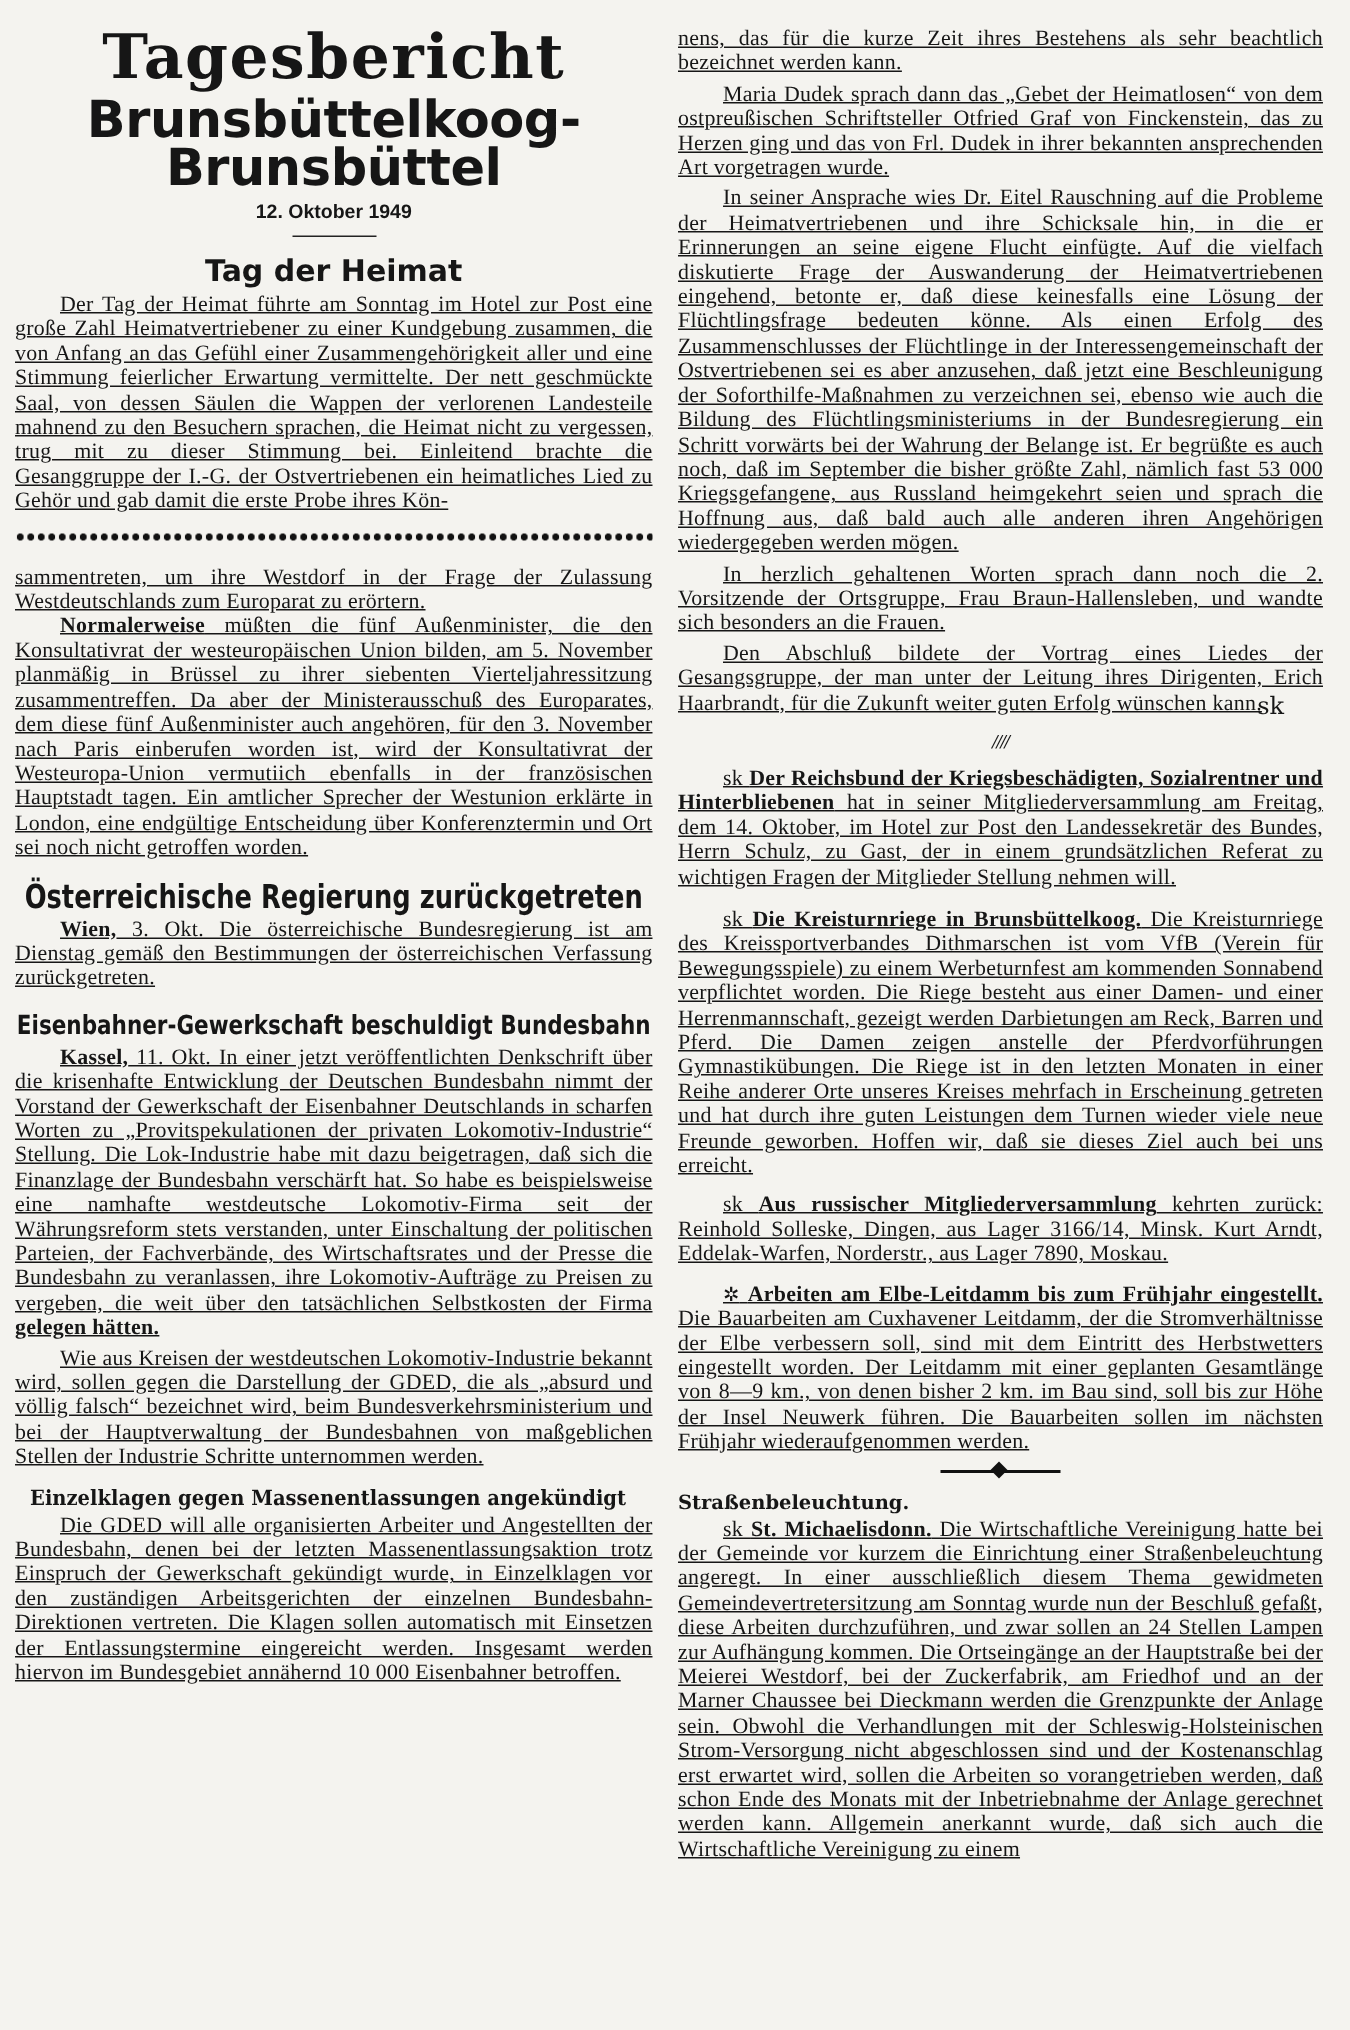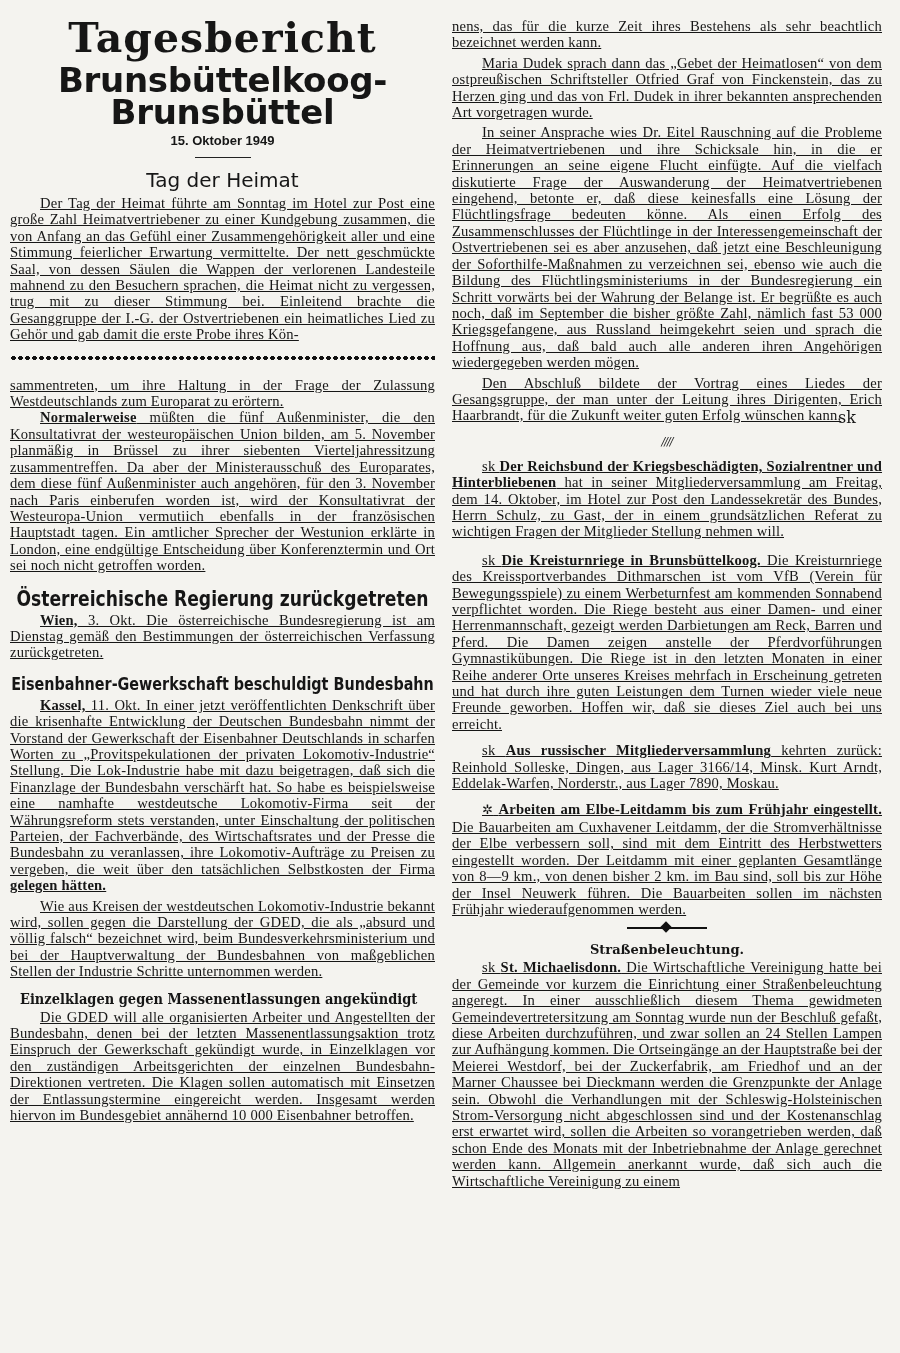--- a/index.html
+++ b/index.html
@@ -24,35 +24,35 @@
     font-family: "DejaVu Sans", sans-serif; font-weight: bold;
     font-size: 34px; line-height: 32px; letter-spacing: -0.3px;
   }
   .mast-date {
     font-family: "Liberation Sans", sans-serif; font-weight: bold;
     font-size: 13px; line-height: 20px; margin-top: 3px;
   }
   .mast-rule { width: 56px; height: 1px; background: #222; margin: 6px auto 10px; }
 
   .h-main {
-    text-align: center; font-family: "DejaVu Sans", sans-serif; font-weight: normal;
+    text-align: center; font-family: "DejaVu Sans", sans-serif; font-weight: bold;
     font-size: 20px; line-height: 24px; margin: 4px 0 3px;
   }
   .h-cond {
     text-align: center; font-family: "DejaVu Sans", sans-serif; font-weight: bold;
     transform-origin: center; white-space: nowrap;
   }
   .h-big { font-size: 22px; line-height: 26px; transform: scaleX(0.78); margin: 12px -60px 0; }
   .h-mid { font-size: 17.5px; line-height: 22px; transform: scaleX(0.82); margin: 12px -50px 2px; }
   .h-small {
     font-family: "DejaVu Serif", serif; font-weight: bold; font-size: 14px; line-height: 18px;
     text-align: left; margin: 10px 0 1px 10px; transform: scaleX(0.93); transform-origin: left; white-space: nowrap;
   }
   .h-center-small {
-    text-align: center; font-family: "DejaVu Serif", serif; font-weight: bold; font-size: 13px;
+    text-align: left; font-family: "DejaVu Serif", serif; font-weight: bold; font-size: 13px;
     line-height: 18px; margin: 8px 0 0;
   }
 
   p.txt {
     margin: 0; font-size: 14.6px; line-height: 16.4px; text-align: justify;
     text-align-last: left; hyphens: none; letter-spacing: 0.2px;
     font-family: "Liberation Serif", serif;
     text-decoration: underline;
   }
   p.indent { text-indent: 30px; }
@@ -74,47 +74,48 @@
 </style>
 </head>
 <body>
 
 <div class="page">
 
   <div class="col col-left">
     <div class="masthead">
       <div class="mast-title">Tagesbericht</div>
       <div class="mast-sub">Brunsbüttelkoog-Brunsbüttel</div>
-      <div class="mast-date">15. Oktober 1949</div>
+      <div class="mast-date">12. Oktober 1949</div>
       <div class="mast-rule"></div>
     </div>
 
     <div class="h-main">Tag der Heimat</div>
     <p class="txt indent">Der Tag der Heimat führte am Sonntag im Hotel zur Post eine große Zahl Heimatvertriebener zu einer Kundgebung zusammen, die von Anfang an das Gefühl einer Zusammengehörigkeit aller und eine Stimmung feierlicher Erwartung vermittelte. Der nett geschmückte Saal, von dessen Säulen die Wappen der verlorenen Landesteile mahnend zu den Besuchern sprachen, die Heimat nicht zu vergessen, trug mit zu dieser Stimmung bei. Einleitend brachte die Gesanggruppe der I.-G. der Ostvertriebenen ein heimatliches Lied zu Gehör und gab damit die erste Probe ihres Kön-</p>
 
     <div class="diamond-rule"></div>
 
-    <p class="txt">sammentreten, um ihre Haltung in der Frage der Zulassung Westdeutschlands zum Europarat zu erörtern.</p>
+    <p class="txt">sammentreten, um ihre Westdorf in der Frage der Zulassung Westdeutschlands zum Europarat zu erörtern.</p>
     <p class="txt indent"><span class="lead">Normalerweise</span><span> müßten die fünf Außenminister, die den Konsultativrat der westeuropäischen Union bilden, am 5. November planmäßig in Brüssel zu ihrer siebenten Vierteljahressitzung zusammentreffen. Da aber der Ministerausschuß des Europarates, dem diese fünf Außenminister auch angehören, für den 3. November nach Paris einberufen worden ist, wird der Konsultativrat der Westeuropa-Union vermutiich ebenfalls in der französischen Hauptstadt tagen. Ein amtlicher Sprecher der Westunion erklärte in London, eine endgültige Entscheidung über Konferenztermin und Ort sei noch nicht getroffen worden.</span></p>
 
     <div class="h-cond h-big">Österreichische Regierung zurückgetreten</div>
     <p class="txt indent"><span class="lead">Wien,</span><span> 3. Okt. Die österreichische Bundesregierung ist am Dienstag gemäß den Bestimmungen der österreichischen Verfassung zurückgetreten.</span></p>
 
     <div class="h-cond h-mid">Eisenbahner-Gewerkschaft beschuldigt Bundesbahn</div>
     <p class="txt indent"><span class="lead">Kassel,</span><span> 11. Okt. In einer jetzt veröffentlichten Denkschrift über die krisenhafte Entwicklung der Deutschen Bundesbahn nimmt der Vorstand der Gewerkschaft der Eisenbahner Deutschlands in scharfen Worten zu „Provitspekulationen der privaten Lokomotiv-Industrie“ Stellung. Die Lok-Industrie habe mit dazu beigetragen, daß sich die Finanzlage der Bundesbahn verschärft hat. So habe es beispielsweise eine namhafte westdeutsche Lokomotiv-Firma seit der Währungsreform stets verstanden, unter Einschaltung der politischen Parteien, der Fachverbände, des Wirtschaftsrates und der Presse die Bundesbahn zu veranlassen, ihre Lokomotiv-Aufträge zu Preisen zu vergeben, die weit über den tatsächlichen Selbstkosten der Firma </span><span class="bold">gelegen hätten.</span></p>
     <p class="txt indent gap">Wie aus Kreisen der westdeutschen Lokomotiv-Industrie bekannt wird, sollen gegen die Darstellung der GDED, die als „absurd und völlig falsch“ bezeichnet wird, beim Bundesverkehrsministerium und bei der Hauptverwaltung der Bundesbahnen von maßgeblichen Stellen der Industrie Schritte unternommen werden.</p>
 
     <div class="h-small">Einzelklagen gegen Massenentlassungen angekündigt</div>
     <p class="txt indent">Die GDED will alle organisierten Arbeiter und Angestellten der Bundesbahn, denen bei der letzten Massenentlassungsaktion trotz Einspruch der Gewerkschaft gekündigt wurde, in Einzelklagen vor den zuständigen Arbeitsgerichten der einzelnen Bundesbahn-Direktionen vertreten. Die Klagen sollen automatisch mit Einsetzen der Entlassungstermine eingereicht werden. Insgesamt werden hiervon im Bundesgebiet annähernd 10 000 Eisenbahner betroffen.</p>
   </div>
 
   <div class="col col-right">
     <p class="txt" style="margin-top:18px">nens, das für die kurze Zeit ihres Bestehens als sehr beachtlich bezeichnet werden kann.</p>
     <p class="txt indent gap">Maria Dudek sprach dann das „Gebet der Heimatlosen“ von dem ostpreußischen Schriftsteller Otfried Graf von Finckenstein, das zu Herzen ging und das von Frl. Dudek in ihrer bekannten ansprechenden Art vorgetragen wurde.</p>
     <p class="txt indent gap">In seiner Ansprache wies Dr. Eitel Rauschning auf die Probleme der Heimatvertriebenen und ihre Schicksale hin, in die er Erinnerungen an seine eigene Flucht einfügte. Auf die vielfach diskutierte Frage der Auswanderung der Heimatvertriebenen eingehend, betonte er, daß diese keinesfalls eine Lösung der Flüchtlingsfrage bedeuten könne. Als einen Erfolg des Zusammenschlusses der Flüchtlinge in der Interessengemeinschaft der Ostvertriebenen sei es aber anzusehen, daß jetzt eine Beschleunigung der Soforthilfe-Maßnahmen zu verzeichnen sei, ebenso wie auch die Bildung des Flüchtlingsministeriums in der Bundesregierung ein Schritt vorwärts bei der Wahrung der Belange ist. Er begrüßte es auch noch, daß im September die bisher größte Zahl, nämlich fast 53 000 Kriegsgefangene, aus Russland heimgekehrt seien und sprach die Hoffnung aus, daß bald auch alle anderen ihren Angehörigen wiedergegeben werden mögen.</p>
+    <p class="txt indent gap">In herzlich gehaltenen Worten sprach dann noch die 2. Vorsitzende der Ortsgruppe, Frau Braun-Hallensleben, und wandte sich besonders an die Frauen.</p>
     <p class="txt indent gap">Den Abschluß bildete der Vortrag eines Liedes der Gesangsgruppe, der man unter der Leitung ihres Dirigenten, Erich Haarbrandt, für die Zukunft weiter guten Erfolg wünschen kann.</p>
     <span class="txt sig">sk</span>
     <div class="marks">////</div>
 
     <p class="txt indent"><span>sk </span><span class="lead">Der Reichsbund der Kriegsbeschädigten, Sozialrentner und Hinterbliebenen</span><span> hat in seiner Mitgliederversammlung am Freitag, dem 14. Oktober, im Hotel zur Post den Landessekretär des Bundes, Herrn Schulz, zu Gast, der in einem grundsätzlichen Referat zu wichtigen Fragen der Mitglieder Stellung nehmen will.</span></p>
 
     <p class="txt indent gap" style="margin-top:12px"><span>sk </span><span class="lead">Die Kreisturnriege in Brunsbüttelkoog.</span><span> Die Kreisturnriege des Kreissportverbandes Dithmarschen ist vom VfB (Verein für Bewegungsspiele) zu einem Werbeturnfest am kommenden Sonnabend verpflichtet worden. Die Riege besteht aus einer Damen- und einer Herrenmannschaft, gezeigt werden Darbietungen am Reck, Barren und Pferd. Die Damen zeigen anstelle der Pferdvorführungen Gymnastikübungen. Die Riege ist in den letzten Monaten in einer Reihe anderer Orte unseres Kreises mehrfach in Erscheinung getreten und hat durch ihre guten Leistungen dem Turnen wieder viele neue Freunde geworben. Hoffen wir, daß sie dieses Ziel auch bei uns erreicht.</span></p>
 
     <p class="txt indent gap" style="margin-top:10px"><span>sk </span><span class="lead">Aus russischer Mitgliederversammlung</span><span> kehrten zurück: Reinhold Solleske, Dingen, aus Lager 3166/14, Minsk. Kurt Arndt, Eddelak-Warfen, Norderstr., aus Lager 7890, Moskau.</span></p>
 

